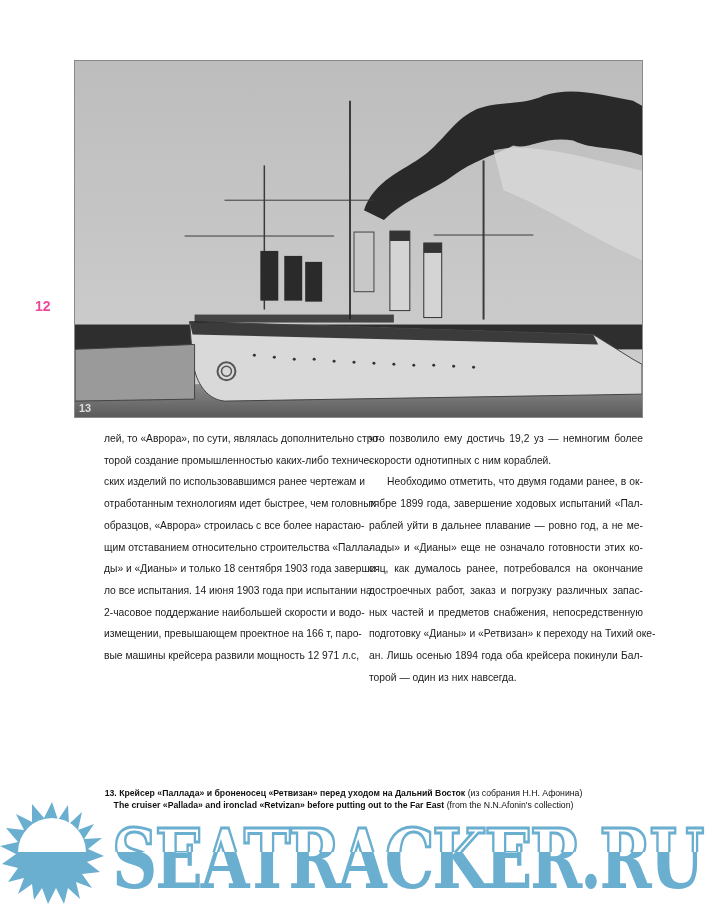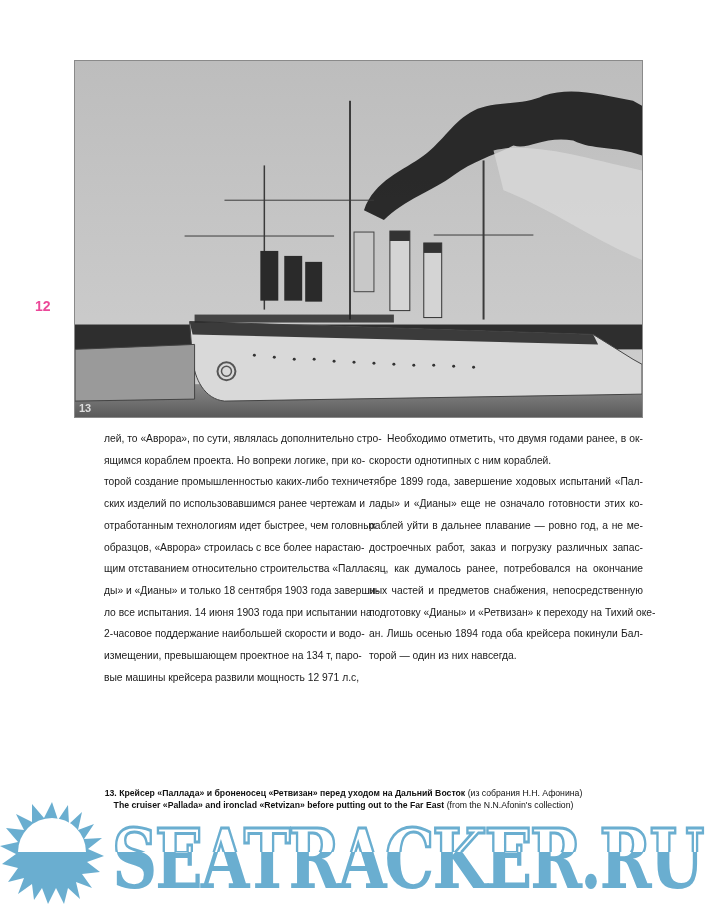--- a/index.html
+++ b/index.html
@@ -88,41 +88,41 @@
       <circle cx="360" cy="306" r="1.5"></circle>
         <circle cx="380" cy="307" r="1.5"></circle>
         <circle cx="400" cy="308" r="1.5"></circle>
     </g>
   </svg>
   <span class="photo-label">13</span>
 </div>
 
 <div class="col col-left">
   <span class="line">лей, то «Аврора», по сути, являлась дополнительно стро-</span>
-  <span class="line">ящимся кораблем проекта. Но вопреки логике, при ко-</span>
   <span class="line">торой создание промышленностью каких-либо техниче-</span>
   <span class="line">ских изделий по использовавшимся ранее чертежам и</span>
   <span class="line">отработанным технологиям идет быстрее, чем головных</span>
   <span class="line">образцов, «Аврора» строилась с все более нарастаю-</span>
   <span class="line">щим отставанием относительно строительства «Палла-</span>
   <span class="line">ды» и «Дианы» и только 18 сентября 1903 года заверши-</span>
   <span class="line">ло все испытания. 14 июня 1903 года при испытании на</span>
   <span class="line">2-часовое поддержание наибольшей скорости и водо-</span>
-  <span class="line">измещении, превышающем проектное на 134 т, паро-</span>
+  <span class="line">измещении, превышающем проектное на 166 т, паро-</span>
   <span class="line">вые машины крейсера развили мощность 12 971 л.с,</span>
 </div>
 
 <div class="col col-right">
+  <span class="line">что позволило ему достичь 19,2 уз — немногим более</span>
+  <span class="line last">скорости однотипных с ним кораблей.</span>
   <span class="line indent">Необходимо отметить, что двумя годами ранее, в ок-</span>
-  <span class="line last">скорости однотипных с ним кораблей.</span>
   <span class="line">тябре 1899 года, завершение ходовых испытаний «Пал-</span>
+  <span class="line">раблей уйти в дальнее плавание — ровно год, а не ме-</span>
   <span class="line">лады» и «Дианы» еще не означало готовности этих ко-</span>
-  <span class="line">раблей уйти в дальнее плавание — ровно год, а не ме-</span>
+  <span class="line">сяц, как думалось ранее, потребовался на окончание</span>
   <span class="line">достроечных работ, заказ и погрузку различных запас-</span>
-  <span class="line">сяц, как думалось ранее, потребовался на окончание</span>
   <span class="line">ных частей и предметов снабжения, непосредственную</span>
   <span class="line">подготовку «Дианы» и «Ретвизан» к переходу на Тихий оке-</span>
   <span class="line">ан. Лишь осенью 1894 года оба крейсера покинули Бал-</span>
   <span class="line last">торой — один из них навсегда.</span>
 </div>
 
 <div class="caption">
   <div>
     <span class="bold">13. Крейсер «Паллада» и броненосец «Ретвизан» перед уходом на Дальний Восток</span>
     <span>(из собрания Н.Н. Афонина)</span>

